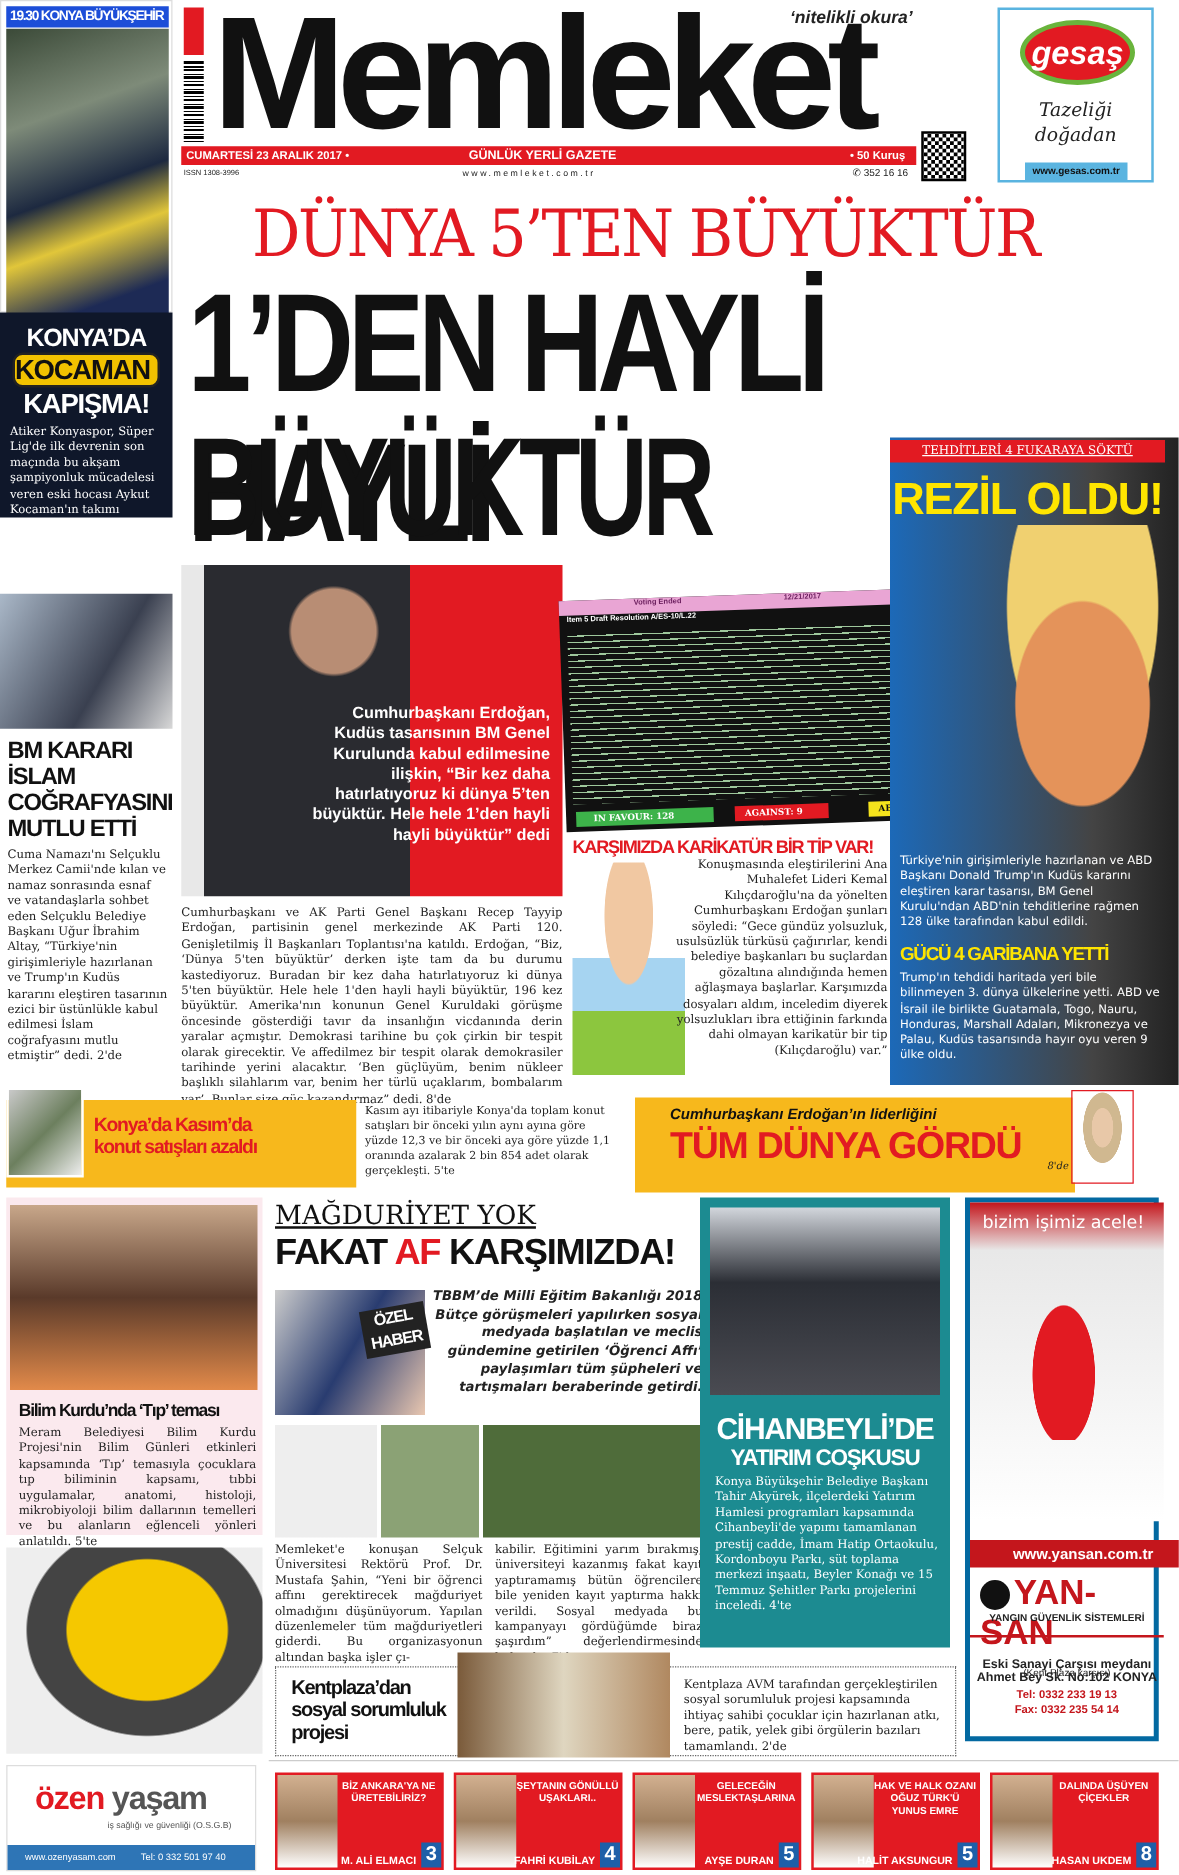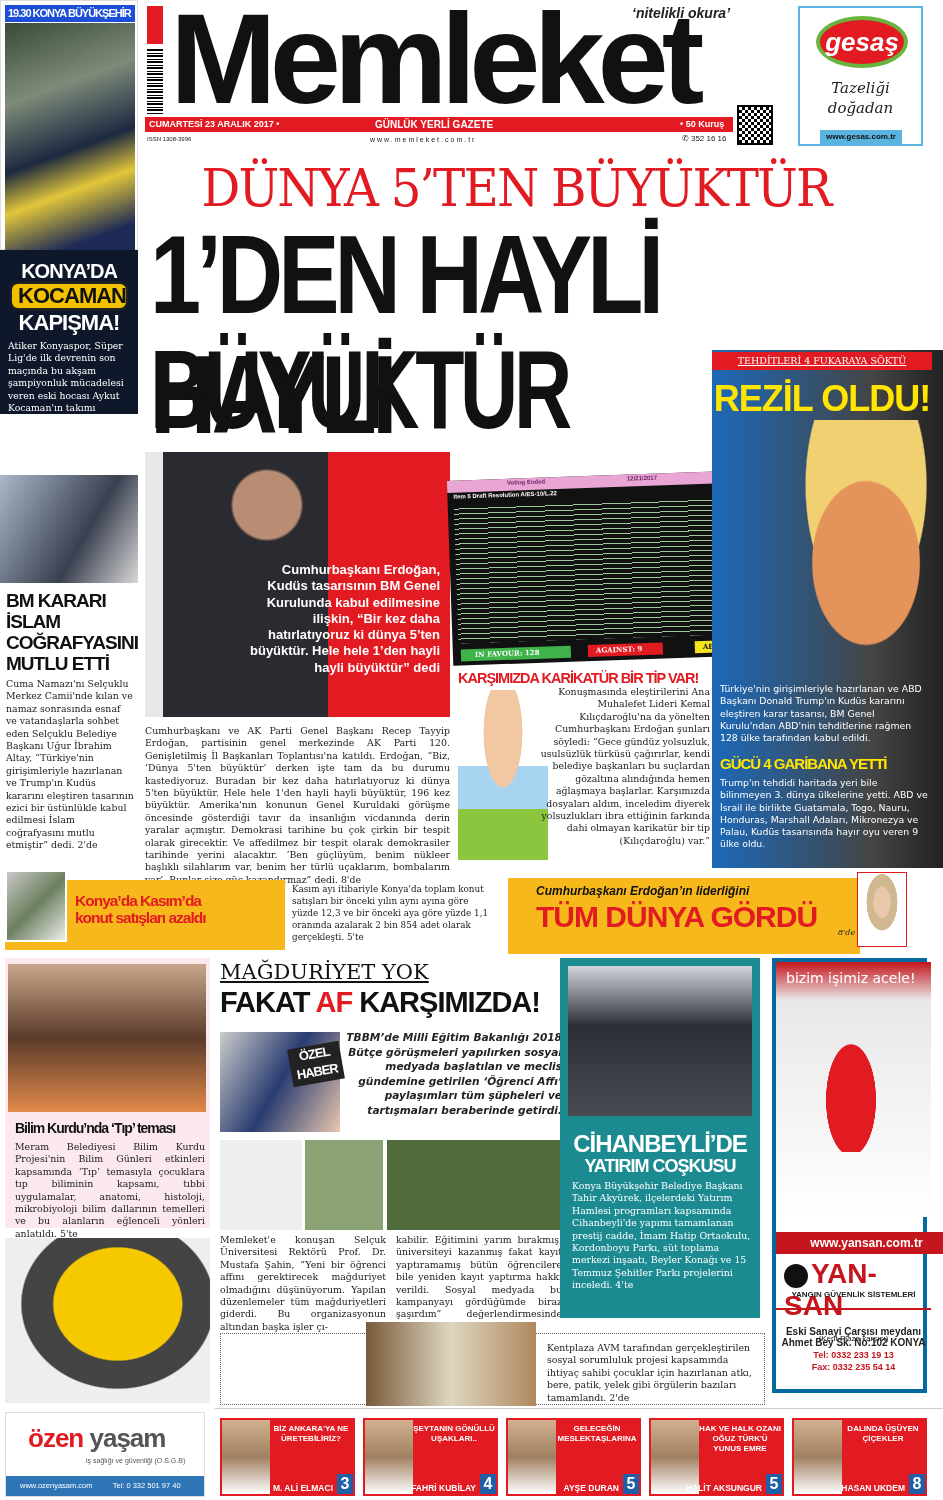--- a/index.html
+++ b/index.html
@@ -29,21 +29,21 @@
 #gesasurl{left:20px;top:122px;width:82px;height:14px;background:#5ab4e0;color:#111;font-size:8px;font-weight:bold;text-align:center;line-height:14px;font-family:"Liberation Sans",sans-serif}
 
 
 #h1{left:158px;top:158px;width:770px;text-align:center;font-family:"DejaVu Serif",serif;color:#e21a22;font-size:52px;line-height:60px;letter-spacing:-2px;transform:scaleX(0.93);transform-origin:left}
 #h2{left:150px;top:215px;font-family:"Liberation Sans",sans-serif;font-weight:bold;font-size:112px;line-height:120px;letter-spacing:-6px;transform:scaleX(0.82);transform-origin:left;color:#111}
 #h3{left:150px;top:330px;font-family:"Liberation Sans",sans-serif;font-weight:bold;font-size:112px;line-height:120px;letter-spacing:-6px;transform:scaleX(0.72);transform-origin:left;color:#111}
 
 
 #konya{left:0;top:250px;width:138px;height:164px;background:#0f172a;color:#fff}
 #konyah1{left:0;top:10px;width:138px;text-align:center;font-size:20px}
-#konyah2{left:10px;top:32px;width:118px;height:28px;background:#f2c200;color:#111;border:2px solid #222;border-radius:8px;text-align:right;font-size:22px;line-height:24px}
+#konyah2{left:10px;top:32px;width:118px;height:28px;background:#f2c200;color:#111;border:2px solid #222;border-radius:8px;text-align:left;font-size:22px;line-height:24px}
 #konyah3{left:0;top:60px;width:138px;text-align:center;font-size:22px}
 #konyatxt{left:8px;top:90px;width:125px;color:#fff;font-size:9.3px;line-height:12.4px}
 #bmphoto{left:0;top:475px;width:138px;height:108px;background:linear-gradient(120deg,#aab8c8,#3a4050 60%,#d8d8d8)}
 #bmh{left:6px;top:590px;width:130px;font-size:19px;line-height:21px;color:#111}
 #bmtxt{left:6px;top:678px;width:128px}
 
 
 #erdphoto{left:145px;top:452px;width:305px;height:265px;background:radial-gradient(circle at 40% 20%,#b88d74 0 12%,transparent 13%),linear-gradient(90deg,#e8e8e8 0 6%,#2a2b30 6% 60%,#e21a22 60%)}
 #erdquote{left:250px;top:562px;width:190px;color:#fff;text-align:right;font-family:"Liberation Sans",sans-serif;font-weight:bold;font-size:13px;line-height:16.3px}
 #erdtxt{left:145px;top:725px;width:305px;text-align:justify}
@@ -241,20 +241,21 @@
 <div id="aftxt2" class="abs body">kabilir. Eğitimini yarım bırakmış, üniversiteyi kazanmış fakat kayıt yaptıramamış bütün öğrencilere bile yeniden kayıt yaptırma hakkı verildi. Sosyal medyada bu kampanyayı gördüğümde biraz şaşırdım” değerlendirmesinde bulundu. 7'de</div>
 
 <div id="cih" class="abs">
   <div id="cihphoto" class="abs"></div>
   <div id="cihh1" class="abs cond">CİHANBEYLİ’DE</div>
   <div id="cihh2" class="abs cond">YATIRIM COŞKUSU</div>
   <div id="cihtxt" class="abs body" style="color:#fff">Konya Büyükşehir Belediye Başkanı Tahir Akyürek, ilçelerdeki Yatırım Hamlesi programları kapsamında Cihanbeyli'de yapımı tamamlanan prestij cadde, İmam Hatip Ortaokulu, Kordonboyu Parkı, süt toplama merkezi inşaatı, Beyler Konağı ve 15 Temmuz Şehitler Parkı projelerini inceledi. 4'te</div>
 </div>
 
 <div id="kent" class="abs">
+  <div id="kenth" class="abs cond" style="width:130px">Kentplaza’dan sosyal sorumluluk projesi</div>
   <div id="kentphoto" class="abs"></div>
   <div id="kenttxt" class="abs body">Kentplaza AVM tarafından gerçekleştirilen sosyal sorumluluk projesi kapsamında ihtiyaç sahibi çocuklar için hazırlanan atkı, bere, patik, yelek gibi örgülerin bazıları tamamlandı. 2'de</div>
 </div>
 
 <div id="yansan" class="abs">
   <div id="yansantop" class="abs"></div>
   <div id="yansanslogan" class="abs">bizim işimiz acele!</div>
   <div id="ext" class="abs"></div>
   <div id="yansanurl" class="abs">www.yansan.com.tr</div>
   <div id="yansanlogo" class="abs"><span style="display:inline-block;width:24px;height:24px;border-radius:50%;background:#111;vertical-align:middle;margin-right:3px"></span><span>YAN-SAN</span></div>

